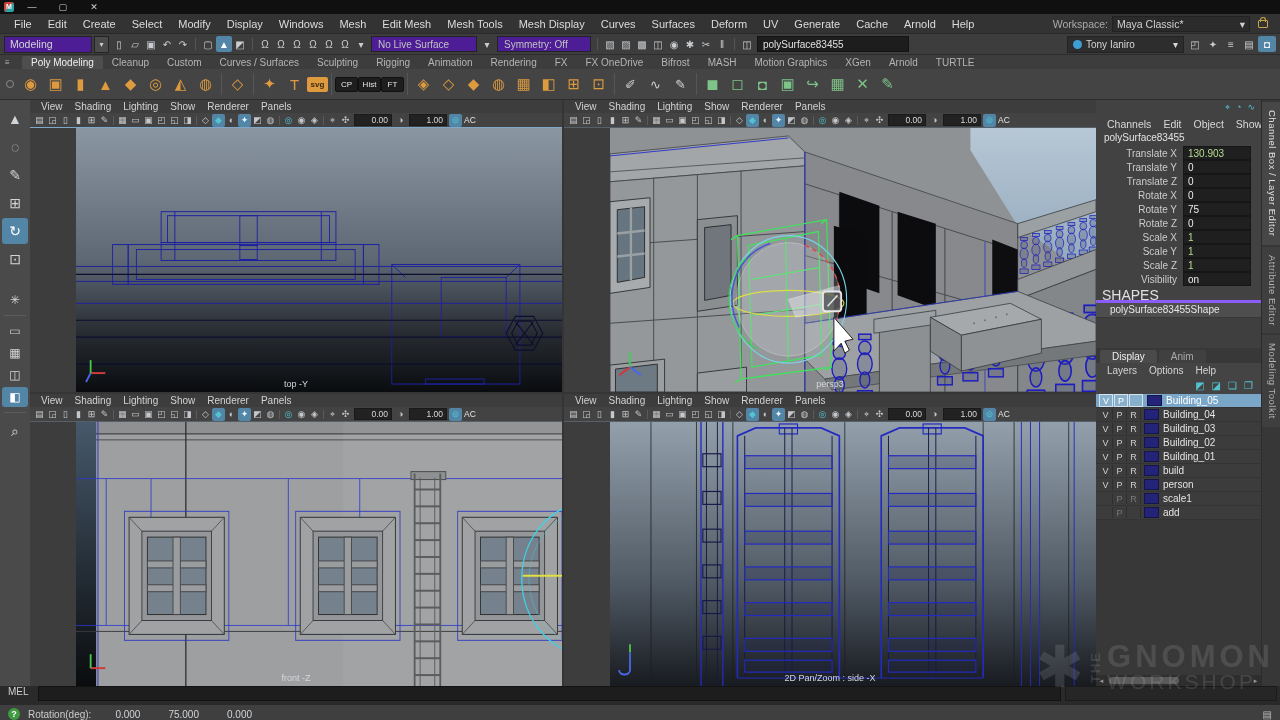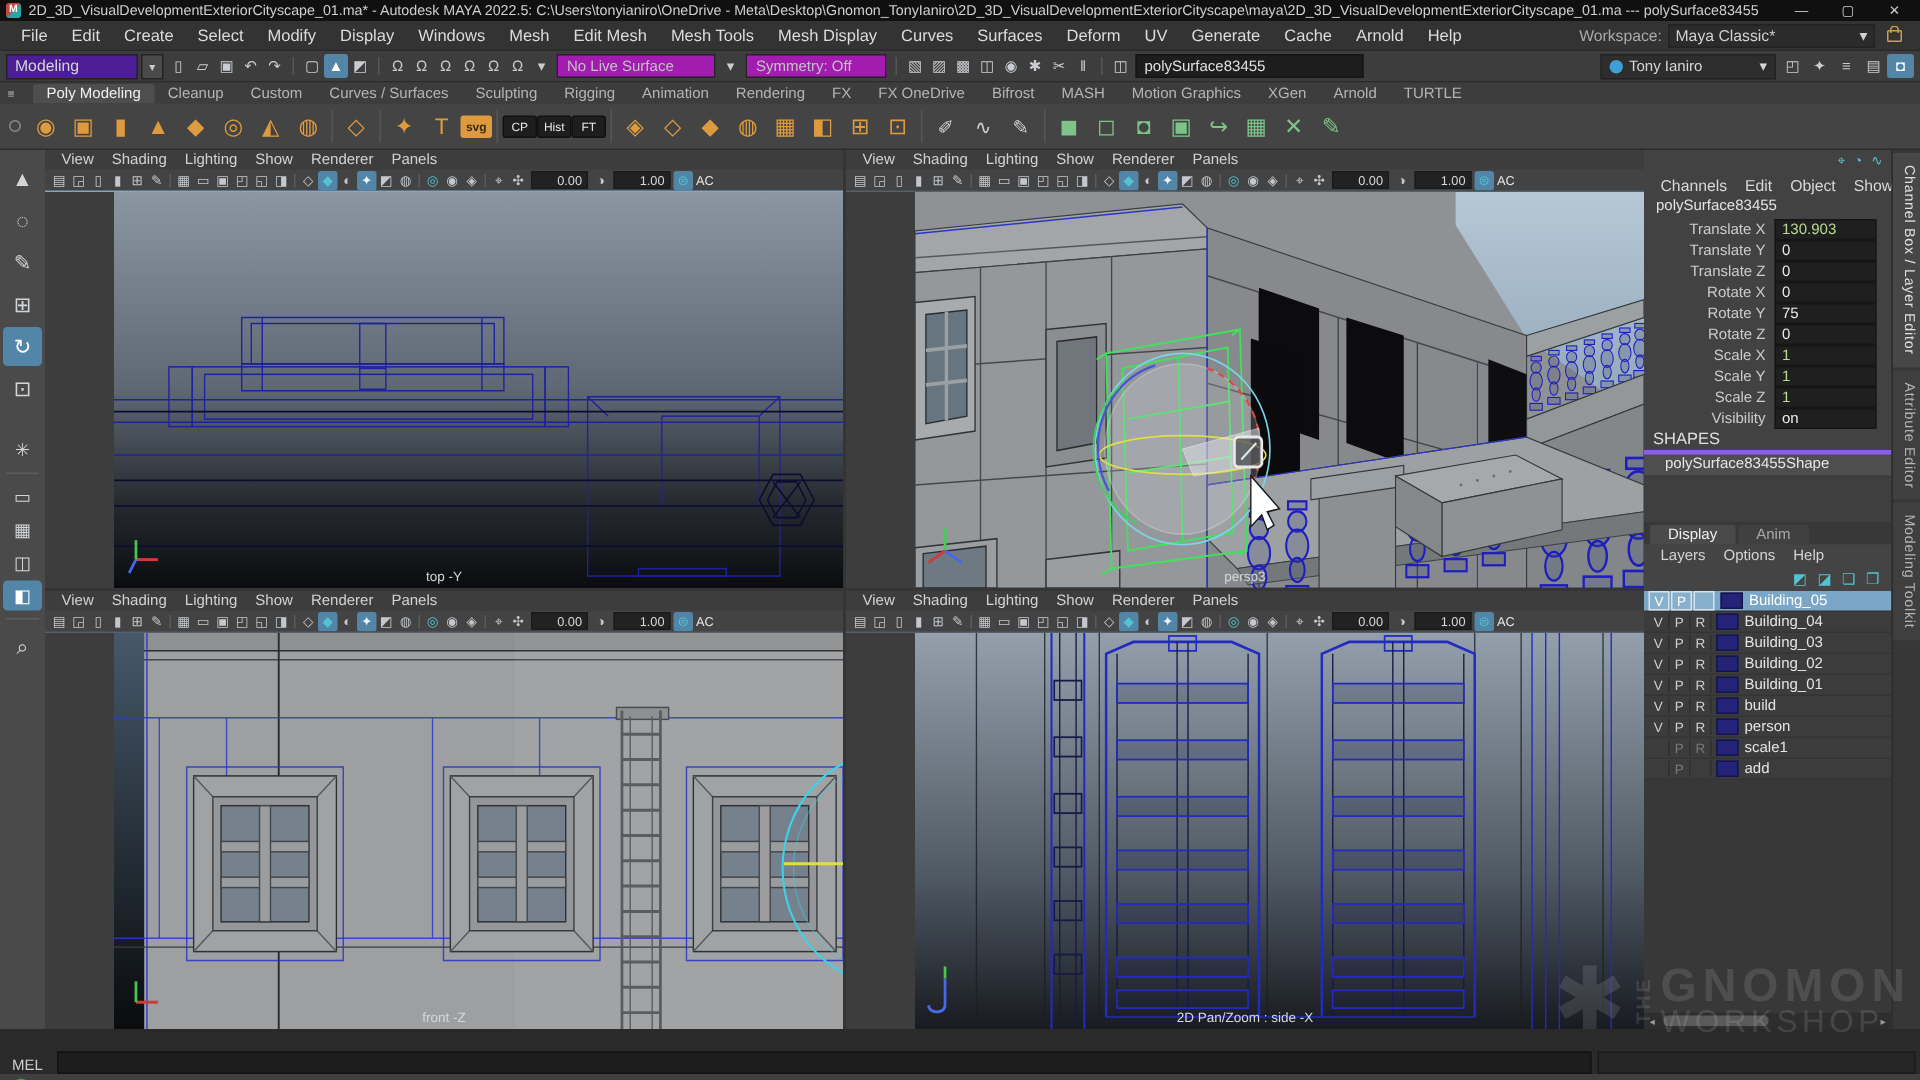--- a/index.html
+++ b/index.html
@@ -24,21 +24,21 @@
   .lock:before{content:"";position:absolute;left:1px;top:-4px;width:4px;height:4px;border:1px solid #c8a24a;border-bottom:none;border-radius:3px 3px 0 0;}
   
   .statusline{height:20px;background:#3d3d3d;border-bottom:1px solid #2c2c2c;display:flex;align-items:center;padding:0 4px;gap:2px;}
   .mode-box{background:#4c1d95;border:1px solid #232323;height:15px;width:76px;font-size:10.5px;
             color:#d6d6d6;display:flex;align-items:center;padding:0 5px;}
   .mode-arrow{background:#4a4a4a;border:1px solid #232323;height:15px;width:13px;font-size:8px;
               display:flex;align-items:center;justify-content:center;color:#ccc;}
   .sl-icon{width:16px;height:16px;font-size:10px;display:flex;align-items:center;justify-content:center;color:#c9ccd0;}
   .sl-icon.on{background:#5285a6;border-radius:2px;color:#fff;}
   .sl-icon.sep{width:1px;height:12px;background:#565656;margin:0 4px;}
-  .sl-field{background:#a21caf;border:1px solid #232323;height:14px;font-size:10px;color:#c2c2c2;
+  .sl-field{background:#4c1d95;border:1px solid #232323;height:14px;font-size:10px;color:#c2c2c2;
             display:flex;align-items:center;padding:0 6px;}
   .sl-input{background:#1d1d1d;border:1px solid #141414;height:14px;width:140px;font-size:10px;color:#e0e0e0;
             display:flex;align-items:center;padding:0 5px;}
   .user-chip{background:#2d2d2d;border:1px solid #232323;height:15px;display:flex;align-items:center;gap:4px;
              padding:0 5px;font-size:10px;color:#d6d6d6;width:105px;}
   .user-ava{width:9px;height:9px;border-radius:50%;background:#3f9fd4;}
   
   .shelf-tabs{height:14px;background:#3d3d3d;display:flex;align-items:flex-end;padding:0 2px 0 22px;position:relative;}
   .shelf-burger{position:absolute;left:5px;top:3px;font-size:8px;color:#b8b8b8;}
   .shelf-tab{font-size:10px;color:#b4b4b4;padding:1px 9px;}
@@ -81,21 +81,21 @@
   .rp-top-icons{height:14px;display:flex;justify-content:flex-end;gap:6px;padding:2px 6px 0 0;}
   .rp-top-icons span{font-size:9px;color:#53c3d1;}
   .cb-menus{height:15px;display:flex;align-items:center;padding:0 6px;gap:2px;}
   .cb-menu{font-size:10.5px;color:#d8d8d8;padding:0 5px;}
   .cb-object{font-size:10px;color:#e2e2e2;padding:1px 8px;height:13px;}
   .attr-row{display:flex;align-items:center;height:14px;padding-right:10px;}
   .attr-label{flex:1;text-align:right;font-size:10px;color:#cccccc;padding-right:6px;white-space:nowrap;}
   .attr-value{width:58px;background:#1f1f1f;border:1px solid #161616;height:12px;font-size:10px;color:#ebebeb;
               display:flex;align-items:center;padding:0 4px;}
   .attr-row.green .attr-value{color:#b9dc92;}
-  .shapes-header{font-size:11px;color:#e0e0e0;padding:1px 6px;height:12px;}
+  .shapes-header{font-size:14px;color:#e0e0e0;padding:1px 6px;height:12px;}
   .shape-row{background:#4e4e4e;border-top:3px solid #8b5cf6;border-bottom:1px solid #383838;
              font-size:10px;color:#e6e6e6;padding:1px 14px;height:12px;}
   .cb-space{height:30px;background:#3f3f3f;}
   .layer-tabs{height:15px;display:flex;align-items:flex-end;background:#383838;padding-left:4px;gap:2px;}
   .layer-tab{font-size:10px;color:#a8a8a8;padding:1px 12px;background:#404040;border-radius:2px 2px 0 0;}
   .layer-tab.active{background:#4a4a4a;color:#eee;}
   .layer-menus{height:14px;display:flex;align-items:center;padding:0 6px;gap:2px;background:#444;}
   .layer-menu{font-size:10px;color:#d4d4d4;padding:0 5px;}
   .layer-toolbar{height:17px;display:flex;align-items:center;justify-content:flex-end;gap:7px;padding:0 8px;background:#444;}
   .layer-toolbar span{font-size:10px;color:#53c3d1;}
@@ -111,21 +111,21 @@
   .lname{font-size:10px;color:#e4e4e4;white-space:nowrap;}
   .layer-fill{flex:1;background:#383838;}
   .layer-scroll{height:11px;background:#2e2e2e;display:flex;align-items:center;}
   .scroll-arrow{width:11px;height:11px;font-size:7px;color:#999;display:flex;align-items:center;justify-content:center;}
   .scroll-thumb{height:7px;background:#5a5a5a;border-radius:3px;flex:1;margin:0 2px;max-width:95px;}
   .scroll-rest{flex:1;}
   .vtabs{width:18px;background:#373737;border-left:1px solid #2c2c2c;display:flex;flex-direction:column;gap:2px;padding-top:2px;}
   .vtab{writing-mode:vertical-rl;font-size:9.5px;color:#b4b4b4;background:#3f3f3f;padding:8px 2px;letter-spacing:.5px;white-space:nowrap;}
   .vtab.active{background:#474747;color:#e0e0e0;}
   
-  .melbar{height:30px;background:#2a2a2a;display:flex;align-items:flex-end;padding:0 3px;gap:4px;}
+  .melbar{height:19px;background:#2a2a2a;display:flex;align-items:flex-start;padding:0 3px;gap:4px;}
   .mel-label{font-size:10px;color:#cfcfcf;padding:0 5px;}
   .mel-input{flex:1;height:13px;background:#1d1d1d;border:1px solid #121212;}
   .mel-result{width:210px;height:13px;background:#262626;border:1px solid #1a1a1a;}
   .helpline{height:18px;background:#3f3f3f;display:flex;align-items:center;padding:0 8px;gap:8px;}
   .help-q{width:12px;height:12px;border-radius:50%;background:#3f9b42;color:#fff;font-size:9px;font-weight:bold;
           display:flex;align-items:center;justify-content:center;}
   .help-text{font-size:10px;color:#cccccc;}
   .help-vals{display:flex;gap:28px;margin-left:16px;}
   .help-vals span{font-size:10px;color:#d0d4d8;}
   .helpline .spacer{flex:1;}
@@ -135,21 +135,20 @@
   .wm-gear{font-size:58px;color:rgba(230,235,240,.13);line-height:1;}
   .wm-the{writing-mode:vertical-rl;transform:rotate(180deg);font-size:13px;font-weight:bold;color:rgba(230,235,240,.13);letter-spacing:2px;}
   .wm-text div:first-child{font-size:31px;font-weight:bold;letter-spacing:4px;color:rgba(230,235,240,.13);line-height:.95;}
   .wm-text div:last-child{font-size:21px;font-weight:normal;letter-spacing:3px;color:rgba(230,235,240,.13);line-height:1;}
 </style>
 </head>
 <body>
 
 <div class="titlebar">
   <div class="maya-logo">M</div>
-  <div class="title-text">2D_3D_VisualDevelopmentExteriorCityscape_01.ma* - Autodesk MAYA 2022.5: C:\Users\tonyianiro\OneDrive - Meta\Desktop\Gnomon_TonyIaniro\2D_3D_VisualDevelopmentExteriorCityscape\maya\2D_3D_VisualDevelopmentExteriorCityscape_01.ma --- polySurface83455</div>
   <div class="winbtn">—</div>
   <div class="winbtn">▢</div>
   <div class="winbtn">✕</div>
 </div>
 
 <div class="menubar">
   <div class="row">
 
   <span class="menu-item">File</span>
       <span class="menu-item">Edit</span>

